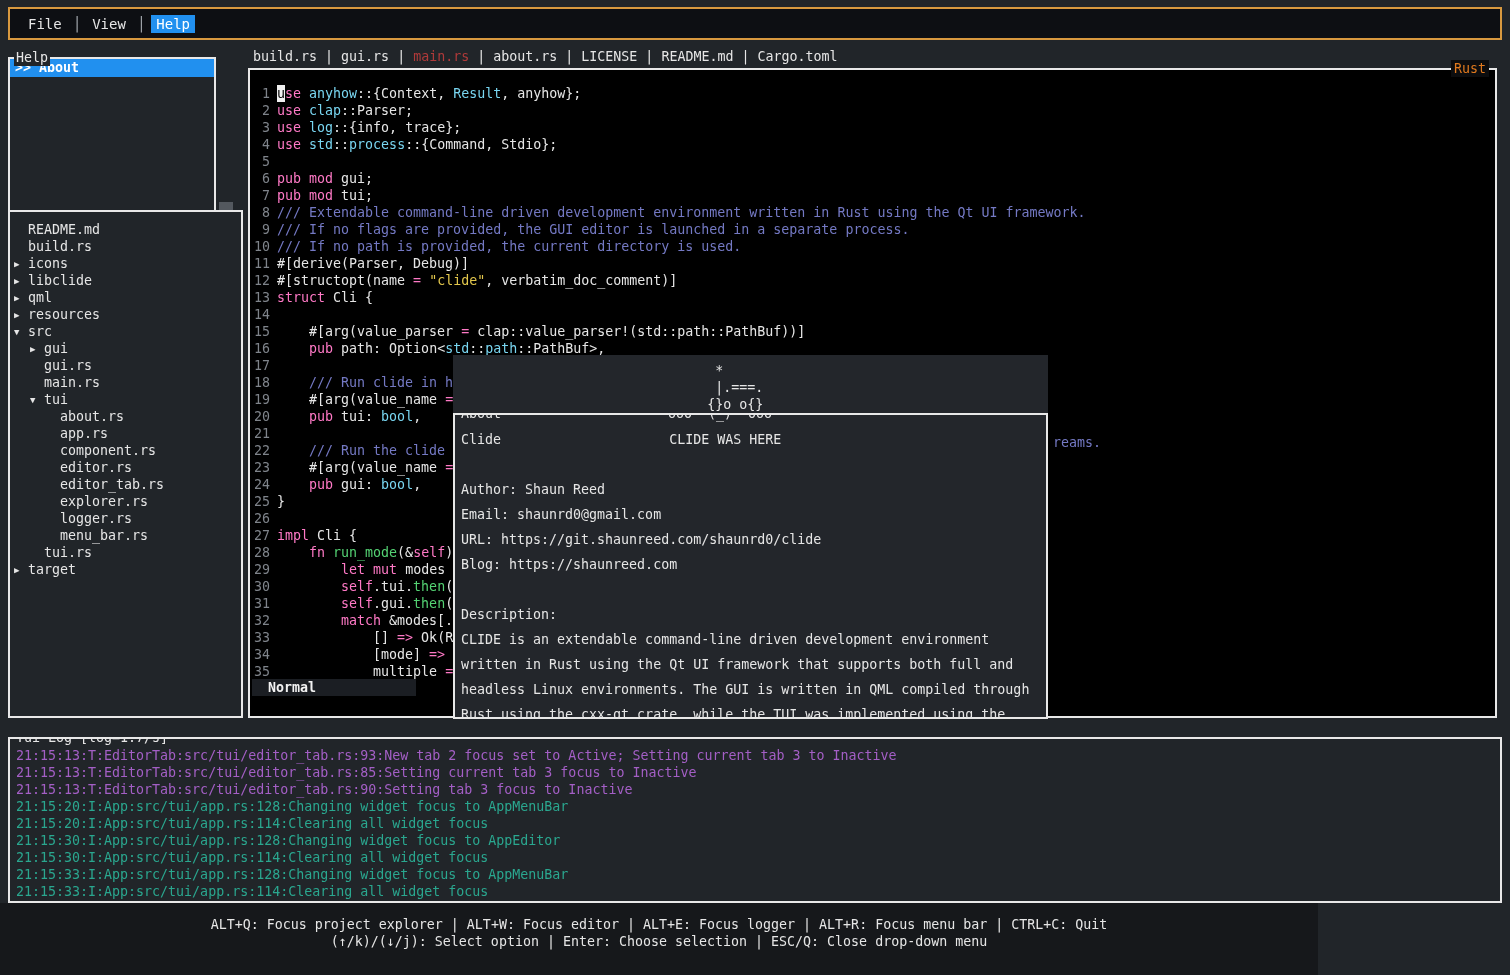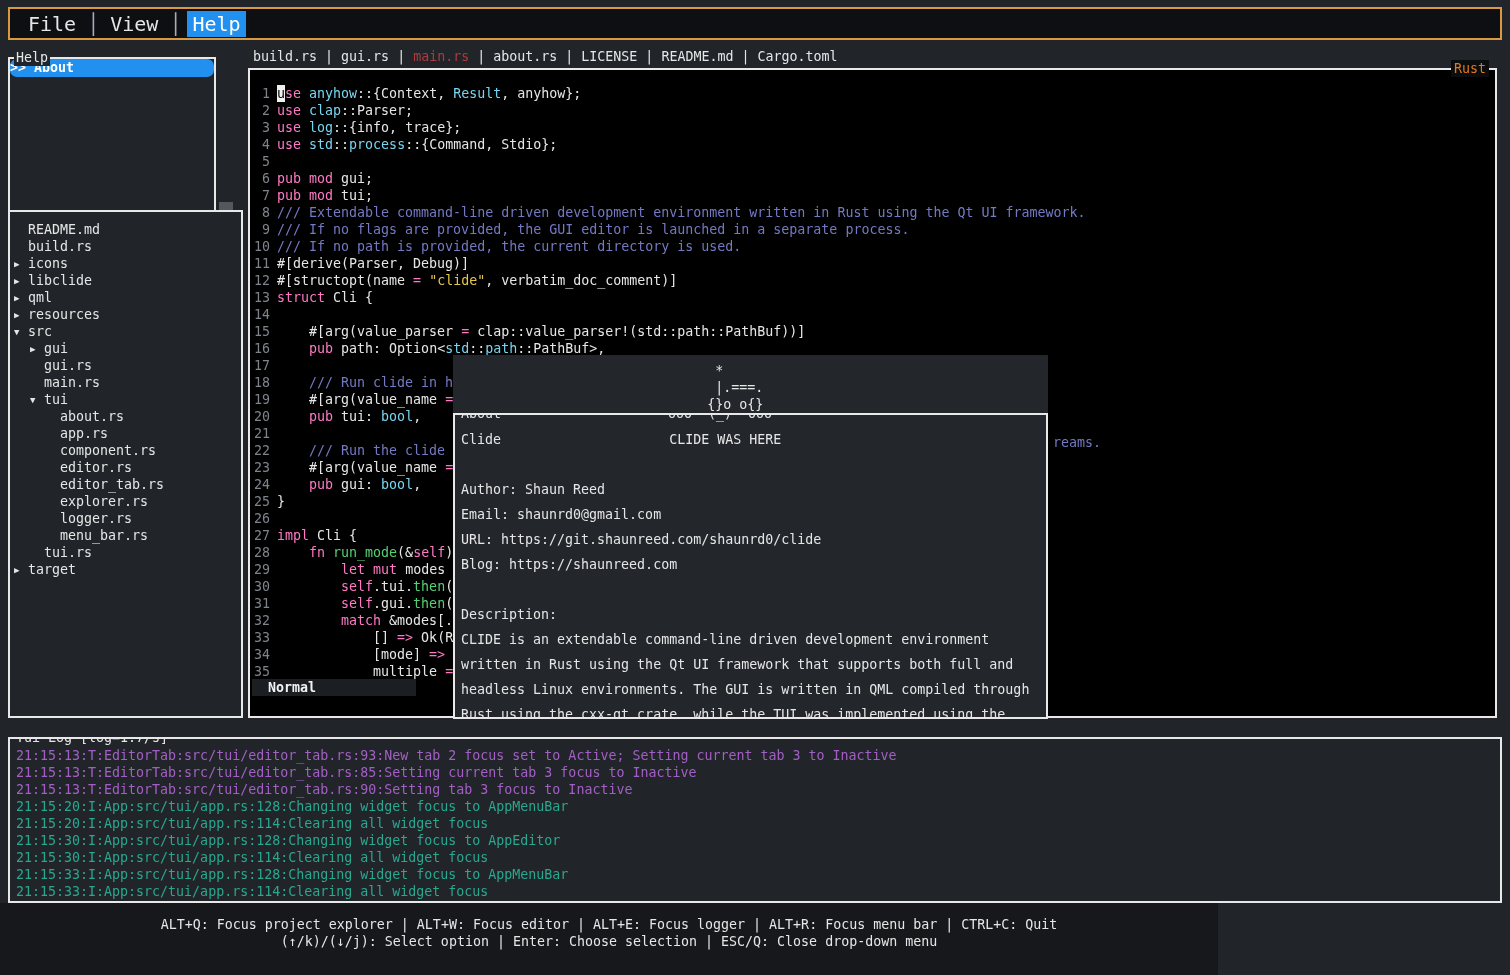--- a/index.html
+++ b/index.html
@@ -26,30 +26,30 @@
   html,body{background:#000;}
   .app{
     position:relative;width:1510px;height:975px;overflow:hidden;
     background:var(--bg);
     font-family:"DejaVu Sans Mono","Liberation Mono",monospace;
     font-size:13.3px;color:var(--text);
   }
   
   .menu-bar{position:absolute;left:8px;top:7px;width:1494px;height:33px;
     border:2px solid var(--menu-border);background:var(--menu-bg);
-    display:flex;align-items:center;padding-left:13px;font-size:20px;}
+    display:flex;align-items:center;padding-left:13px;font-size:14px;}
   .menu-item{padding:1px 5px;}
   .menu-item.sel{background:var(--blue);color:#ffffff;}
   .menu-sep{color:#a8adb3;margin:0 6px;}
   
   .box{border:2px solid var(--panel-border);background:var(--bg);position:absolute;}
   .box-title{position:absolute;top:-9px;left:4px;background:var(--bg);padding:0 2px;line-height:16px;}
   .help-dd{left:8px;top:57px;width:208px;height:155px;}
   .dd-item{height:18px;line-height:18px;background:var(--blue);color:#ffffff;
-    font-weight:bold;border-radius:7px;}
+    font-weight:bold;padding-left:5px;}
   .scroll-thumb{position:absolute;left:219px;top:202px;width:14px;height:15px;background:#53585e;}
   
   .explorer{left:8px;top:210px;width:235px;height:508px;padding-top:9px;overflow:hidden;}
   .x-row{height:17px;line-height:17px;white-space:pre;}
   .x-row.ind1{padding-left:4px;}
   .x-row.ind2{padding-left:20px;}
   .x-row.ind3{padding-left:36px;}
   .x-arrow{display:inline-block;width:14px;font-size:9px;vertical-align:1px;}
   
   .tab-row{position:absolute;left:253px;top:48px;height:18px;line-height:18px;white-space:pre;}
@@ -81,21 +81,21 @@
     height:306px;overflow:hidden;}
   .popup-title{position:absolute;top:-9px;left:4px;background:var(--popup-bg);padding:0 2px;line-height:16px;}
   .popup-border-art{position:absolute;top:-9px;left:205px;background:var(--popup-bg);line-height:16px;white-space:pre;}
   .popup-content{white-space:pre;line-height:25px;padding:12px 0 0 6px;}
   
   .log-panel{left:8px;top:737px;width:1494px;height:166px;padding:8px 0 8px 6px;overflow:hidden;}
   .log-line{height:17px;line-height:17px;white-space:pre;}
   .log-line.trace{color:var(--trace);}
   .log-line.info{color:var(--info);}
   
-  .status-bar{position:absolute;left:0;top:903px;width:1218px;height:72px;background:#16181b;
+  .status-bar{position:absolute;left:0;top:903px;width:1318px;height:72px;background:#16181b;
     text-align:center;padding-top:13px;}
   .status-line{height:17px;line-height:17px;white-space:pre;}
 </style>
 </head>
 <body>
 
 <div class="app">
 
   <div class="menu-bar" id="menu-items">
       <span class="menu-item">File</span>

